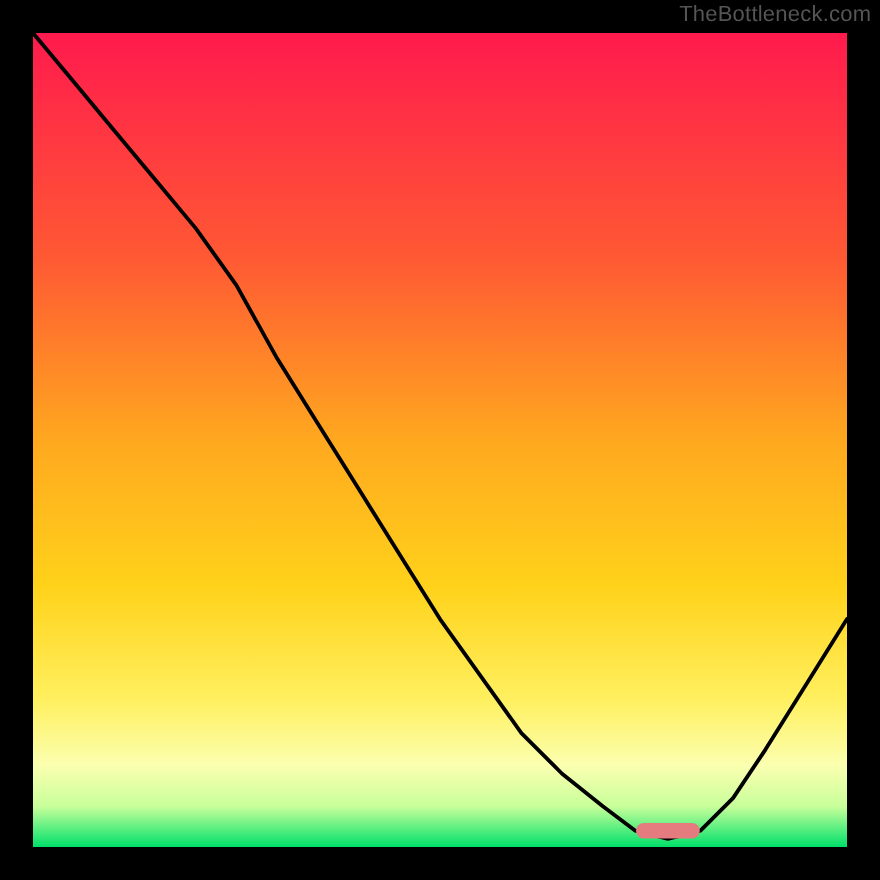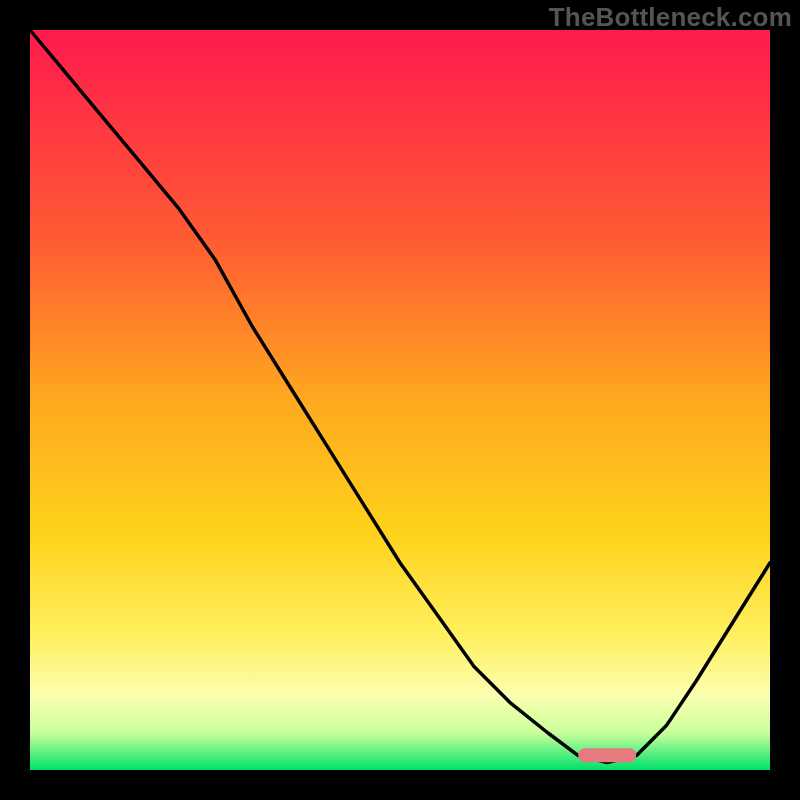--- a/index.html
+++ b/index.html
@@ -12,22 +12,22 @@
   }
   .frame {
     position: relative;
     width: 800px;
     height: 800px;
   }
   .watermark {
     position: absolute;
     top: 2px;
     right: 8px;
-    font-size: 26px;
-    font-weight: 700;
+    font-size: 20px;
+    font-weight: 400;
     color: #555;
     letter-spacing: 0.2px;
     z-index: 3;
   }
   svg.chart {
     position: absolute;
     top: 0;
     left: 0;
   }
 </style>

